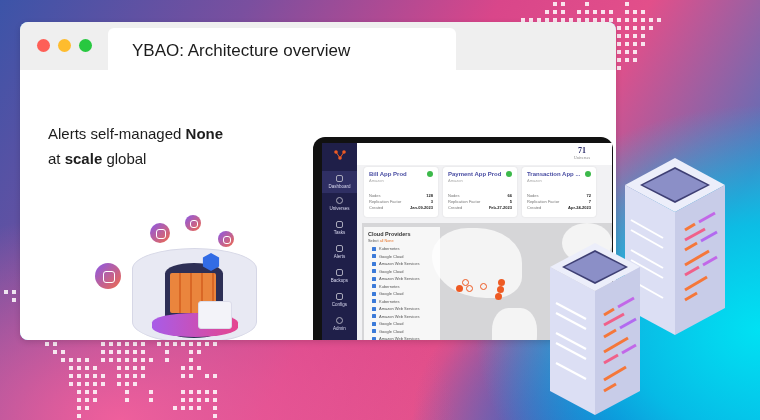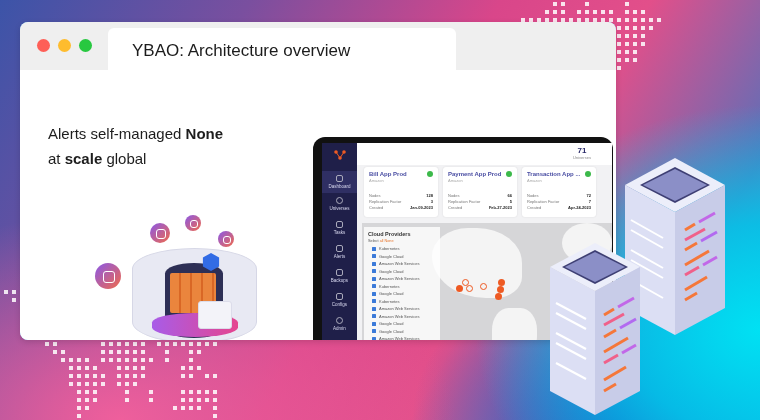--- a/index.html
+++ b/index.html
@@ -50,21 +50,21 @@
 
   
   .laptop { position: absolute; left: 290px; top: 64px; width: 320px; height: 252px; }
   .lid { position: absolute; left: 3px; top: 0; width: 300px; height: 236px; background: #111; border-radius: 12px 12px 0 0; }
   .screen { position: absolute; left: 9px; top: 6px; width: 290px; height: 224px; background: #f2f2f4; overflow: hidden; }
   .sidebar { position: absolute; left: 0; top: 0; width: 35px; height: 100%; background: #1f1f49; }
   .logo { position: absolute; left: 12px; top: 7px; width: 12px; height: 10px; }
   .nav { position: absolute; left: 0; width: 35px; text-align: center; font-size: 4.5px; color: #d9d9f0; }
   .nav .ic { display: block; margin: 0 auto 2px; width: 7px; height: 7px; border: 1px solid #aab; border-radius: 2px; }
   .nav.active { background: #2f2f63; }
-  .topbar { position: absolute; left: 35px; top: 0; right: 0; height: 22px; background: #fff; }
+  .topbar { position: absolute; left: 35px; top: 0; right: 0; height: 22px; background: #fff; font-family: Liberation Serif, serif; }
   .univ { position: absolute; left: 210px; top: 3px; width: 30px; text-align: center; }
   .univ .n { font-size: 8px; color: #2b2b6a; font-weight: bold; }
   .univ .l { font-size: 4px; color: #888; }
   .card { position: absolute; top: 24px; width: 74px; height: 50px; background: #fff; border-radius: 3px; box-shadow: 0 0 2px rgba(0,0,0,0.1); padding: 4px 5px; }
   .card .t { font-size: 6px; font-weight: bold; color: #4a4ea3; }
   .card .s { font-size: 4px; color: #aaa; margin-top: 1px; }
   .card .ok { position: absolute; right: 5px; top: 4px; width: 6px; height: 6px; border-radius: 50%; background: #3cb94a; }
   .card .row { display: flex; justify-content: space-between; font-size: 4px; color: #777; margin-top: 1px; }
   .card .row b { color: #222; }
   .card .rows { margin-top: 10px; }

